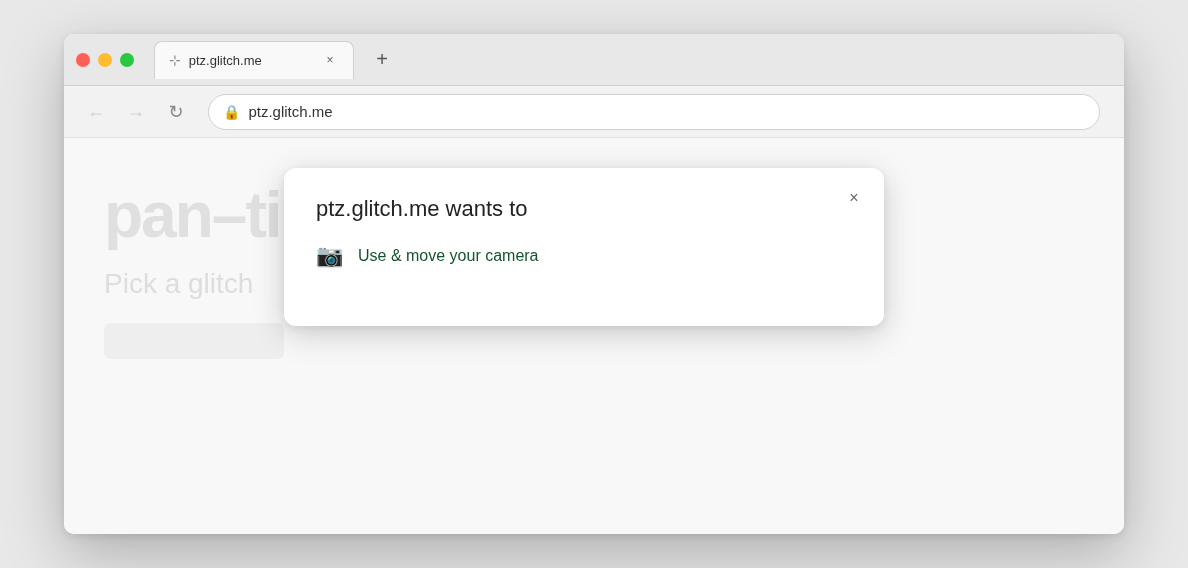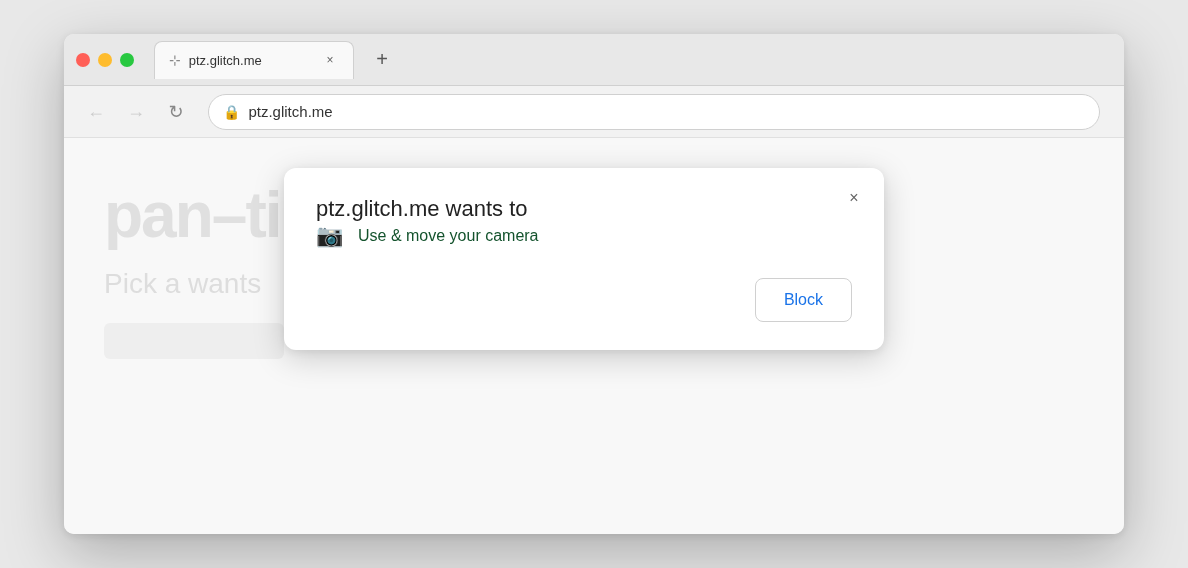--- a/index.html
+++ b/index.html
@@ -213,20 +213,21 @@
       justify-content: center;
       color: #666;
       font-size: 16px;
       cursor: pointer;
     }
 
     .dialog-title {
       font-size: 22px;
       font-weight: 400;
       color: #222;
+      margin-bottom: 20px;
     }
 
     .permission-item {
       display: flex;
       align-items: center;
       gap: 14px;
       margin-bottom: 28px;
     }
 
     .camera-icon {
@@ -287,32 +288,31 @@
     <div class="nav-btn disabled">→</div>
     <div class="nav-btn">↻</div>
     <div class="address-bar">
       <span class="lock-icon">🔒</span>
       <span class="url-text">ptz.glitch.me</span>
     </div>
   </div>
 
   <div class="page-content">
     <div class="page-bg-text">pan–til</div>
-    <div class="page-bg-sub">Pick a wants</div>
+    <div class="page-bg-sub">Pick a glitch</div>
     <div class="page-bg-select"></div>
 
     <div class="permission-dialog">
       <div class="dialog-close-btn">×</div>
 
       <div class="dialog-title">ptz.glitch.me wants to</div>
 
       <div class="permission-item">
         <div class="camera-icon">📷</div>
         <span class="permission-text">Use &amp; move your camera</span>
       </div>
 
       <div class="dialog-actions">
-        <button class="dialog-btn">Block</button>
       </div>
     </div>
   </div>
 
 </div>
 
 </body></html>

